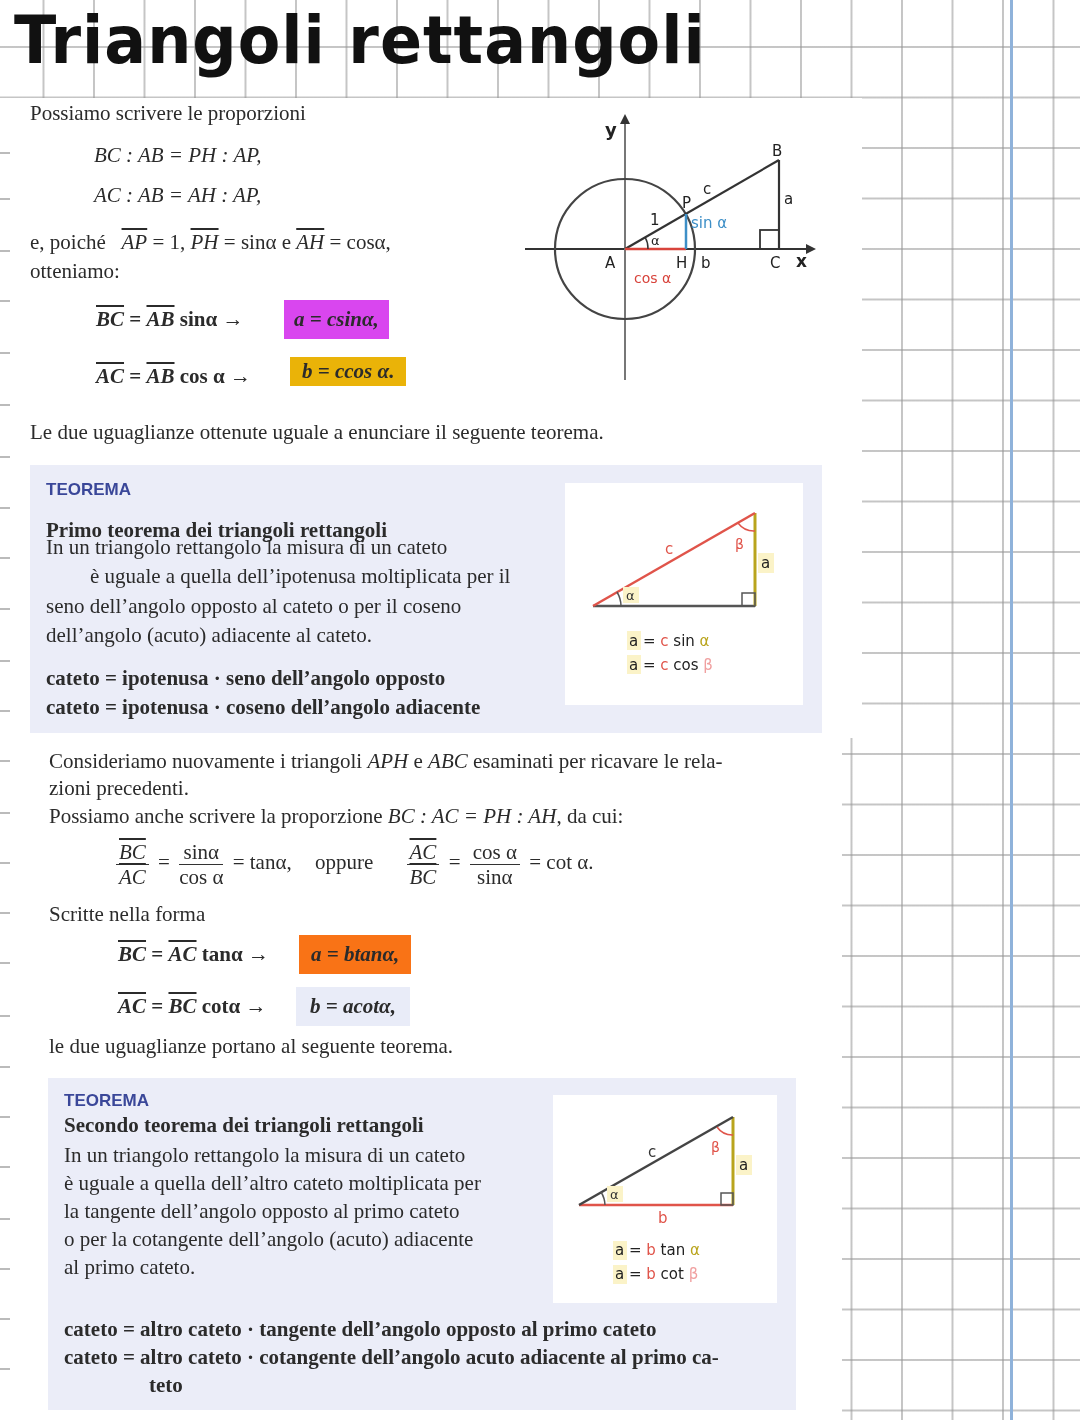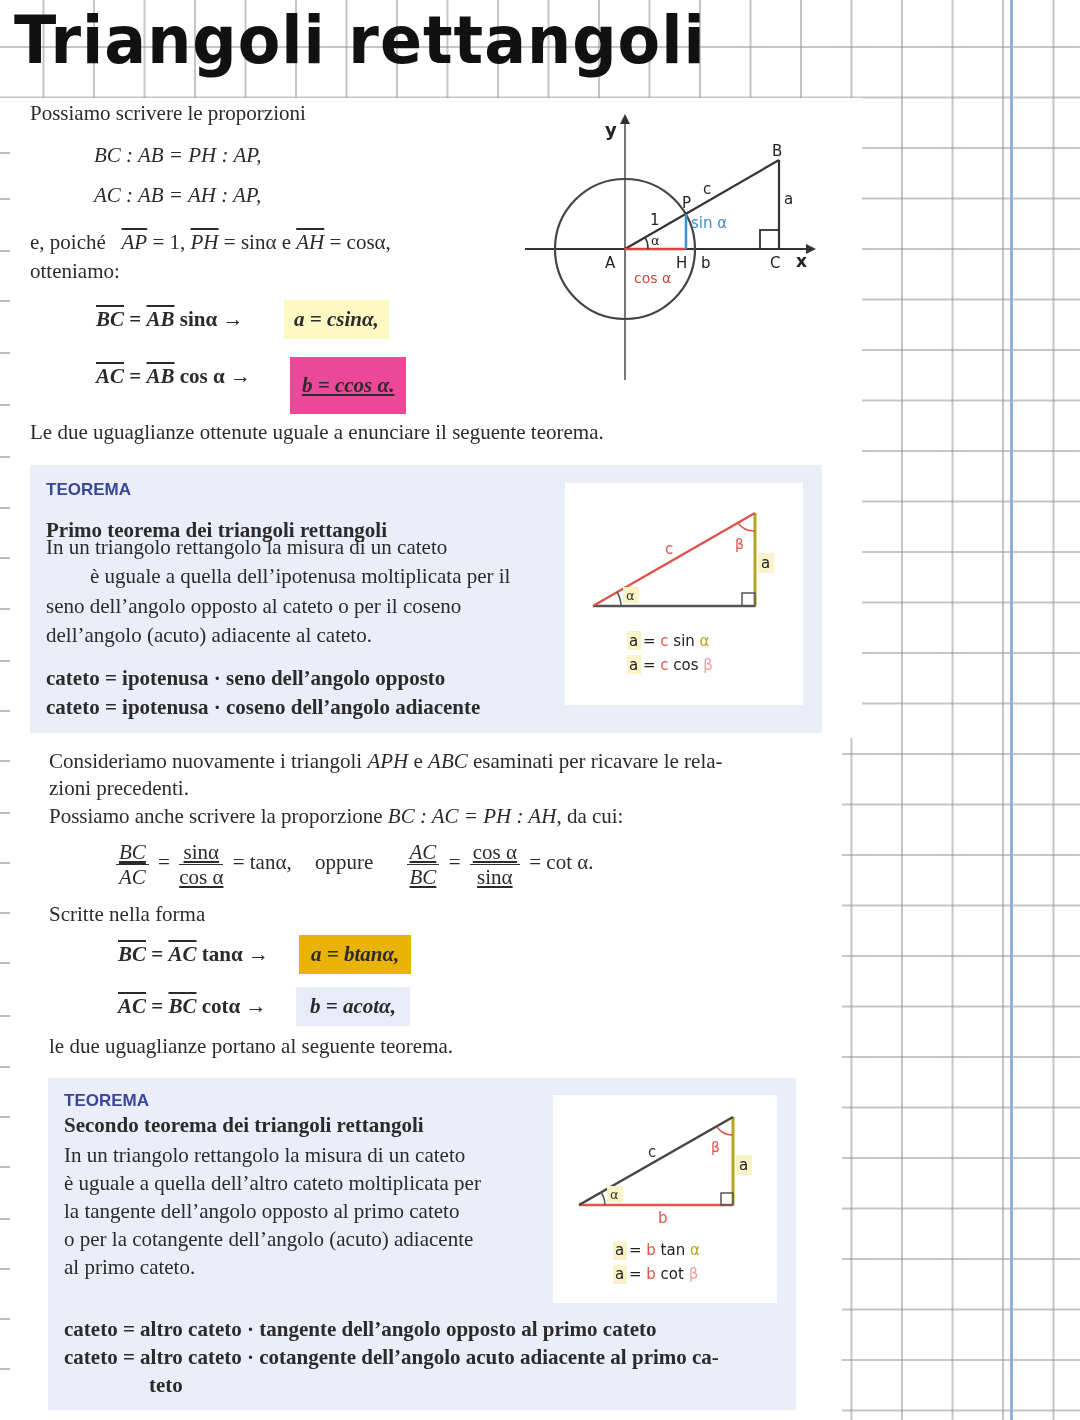--- a/index.html
+++ b/index.html
@@ -17,21 +17,21 @@
   .txt{position:absolute;font-size:21px;line-height:29px;white-space:nowrap;}
   .it{font-style:italic;}
   .b{font-weight:bold;}
   .ov{text-decoration:overline;}
   .box{position:absolute;background:#ebedf8;}
   .thm-label{position:absolute;font-family:"Liberation Sans",sans-serif;font-weight:bold;font-size:17px;color:#3a4799;}
   .thm-title{position:absolute;font-weight:bold;font-size:21px;}
   .fig{position:absolute;background:#ffffff;}
   .dash{position:absolute;left:0;width:10px;height:2px;background:#bbb;}
   .frac{display:inline-block;vertical-align:middle;text-align:center;margin:0 4px;}
-  .frac span{display:block;line-height:24px;text-decoration:underline;}
+  .frac span{display:block;line-height:24px;}
   .frac .num{border-bottom:1.5px solid #333;padding:0 3px;}
 </style>
 </head>
 <body>
 
 <div class="grid"></div>
 <div class="margin-line"></div>
 
 <div class="paper" style="left:0;top:98px;width:862px;height:640px;"></div>
 <div class="paper" style="left:0;top:738px;width:842px;height:682px;"></div>
@@ -71,26 +71,26 @@
 <div class="txt it" style="left:94px;top:181px;">AC : AB = AH : AP,</div>
 <div class="txt" style="left:30px;top:228px;">
   <span>e,  poiché</span>&nbsp;&nbsp;
   <span class="it ov">AP</span><span> = 1, </span><span class="it ov">PH</span><span> = sinα e </span><span class="it ov">AH</span><span> = cosα,</span>
 </div>
 <div class="txt" style="left:30px;top:257px;">otteniamo:</div>
 
 <div class="txt b" style="left:96px;top:305px;">
   <span class="it ov">BC</span><span> = </span><span class="it ov">AB</span><span> sinα  →</span>
 </div>
-<div class="txt b it" style="left:284px;top:300px;padding:5px 10px;background:#fef9c3;">a = csinα,</div>
+<div class="txt b it" style="left:284px;top:300px;padding:5px 10px;background:#d946ef;">a = csinα,</div>
 
 <div class="txt b" style="left:96px;top:362px;">
   <span class="it ov">AC</span><span> = </span><span class="it ov">AB</span><span> cos α  →</span>
 </div>
-<div class="txt b it" style="left:290px;top:357px;padding:14px 12px;background:#ec4899;text-decoration:underline;">b = ccos α.</div>
+<div class="txt b it" style="left:290px;top:357px;padding:0 12px;background:#eab308;">b = ccos α.</div>
 
 <svg style="position:absolute;left:520px;top:110px;" width="320" height="280" viewBox="0 0 320 280" font-family="DejaVu Sans, sans-serif">
   <line x1="5" y1="139" x2="290" y2="139" stroke="#333" stroke-width="2" stroke-dasharray="0"></line>
   <polygon points="296,139 286,134 286,144" fill="#333"></polygon>
   <line x1="105" y1="270" x2="105" y2="10" stroke="#777" stroke-width="2"></line>
   <polygon points="105,4 100,14 110,14" fill="#333"></polygon>
   <circle cx="105" cy="139" r="70" fill="none" stroke="#444" stroke-width="2.2"></circle>
   <line x1="105" y1="139" x2="259" y2="50" stroke="#333" stroke-width="2.2"></line>
   <line x1="259" y1="50" x2="259" y2="139" stroke="#333" stroke-width="2.2"></line>
   <rect x="240" y="120" width="19" height="19" fill="none" stroke="#333" stroke-width="1.8"></rect>
@@ -163,21 +163,21 @@
   <span>=</span>
   <span class="frac"><span class="num">cos α</span><span>sinα</span></span>
   <span>= cot α.</span>
 </div>
 
 <div class="txt" style="left:49px;top:900px;">Scritte nella forma</div>
 
 <div class="txt b" style="left:118px;top:940px;">
   <span class="it ov">BC</span> = <span class="it ov">AC</span><span> tanα  →</span>
 </div>
-<div class="txt b it" style="left:299px;top:935px;padding:5px 12px;background:#eab308;">a = btanα,</div>
+<div class="txt b it" style="left:299px;top:935px;padding:5px 12px;background:#f97316;">a = btanα,</div>
 
 <div class="txt b" style="left:118px;top:992px;">
   <span class="it ov">AC</span> = <span class="it ov">BC</span><span> cotα  →</span>
 </div>
 <div class="txt b it" style="left:296px;top:987px;padding:5px 14px;background:#e9ecf8;">b = acotα,</div>
 
 <div class="txt" style="left:49px;top:1032px;">le due uguaglianze portano al seguente teorema.</div>
 
 <div class="box" style="left:48px;top:1078px;width:748px;height:332px;"></div>
 <div class="thm-label" style="left:64px;top:1091px;">TEOREMA</div>

